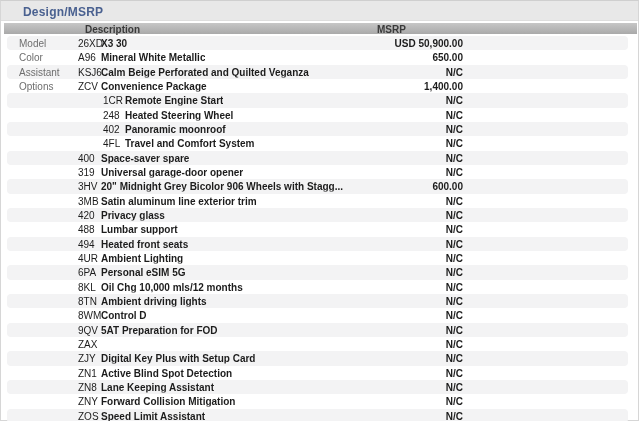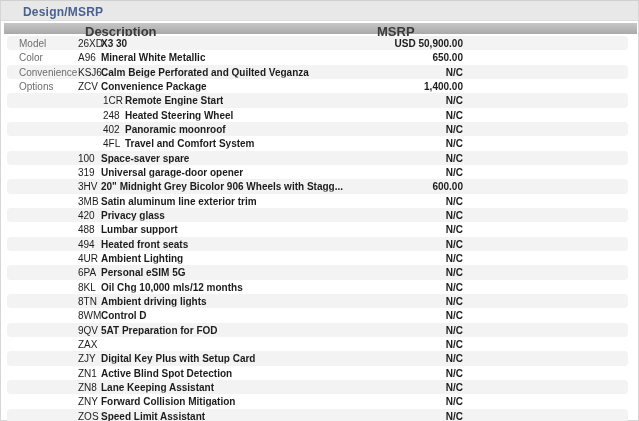--- a/index.html
+++ b/index.html
@@ -9,21 +9,21 @@
     border:1px solid #d6d6d6; border-top:1px solid #cfcfcf; }
 
   
   .title-band { height:20px; background:#e8e8e8; border-bottom:1px solid #dedede; }
   .page-title { position:absolute; left:22px; top:4px; font-size:12px; font-weight:bold;
     color:#4a6190; letter-spacing:0.2px; }
 
   
   .col-header { position:relative; margin:2px 0 0 3px; width:633px; height:11px;
     background:linear-gradient(#c6c6c6,#a9a9a9); }
-  .col-header .hdr { position:absolute; top:1px; font-size:13px; font-weight:bold; color:#3a3a3a; }
+  .col-header .hdr { position:absolute; top:1px; font-size:10px; font-weight:bold; color:#3a3a3a; }
   .hdr-desc  { left:81px; }
   .hdr-msrp  { left:373px; width:108px; }
 
   
   .rows { margin-top:2px; }
   .row { position:relative; height:14.33px; width:621px; margin-left:6px; }
   .row:nth-child(odd) { background:#f3f3f4; border-radius:4px; }
   .cell { position:absolute; top:50%; transform:translateY(-50%); font-size:10px;
     white-space:nowrap; }
   .cell.label { left:12px; color:#6e6e6e; font-weight:normal; }
@@ -53,21 +53,21 @@
     <span class="cell desc">X3 30</span>
     <span class="cell msrp">USD 50,900.00</span>
   </div>
       <div class="row">
     <span class="cell label">Color</span>
     <span class="cell code">A96</span>
     <span class="cell desc">Mineral White Metallic</span>
     <span class="cell msrp">650.00</span>
   </div>
       <div class="row">
-    <span class="cell label">Convenience</span>
+    <span class="cell label">Assistant</span>
     <span class="cell code">KSJ6</span>
     <span class="cell desc">Calm Beige Perforated and Quilted Veganza</span>
     <span class="cell msrp">N/C</span>
   </div>
       <div class="row">
     <span class="cell label">Options</span>
     <span class="cell code">ZCV</span>
     <span class="cell desc">Convenience Package</span>
     <span class="cell msrp">1,400.00</span>
   </div>
@@ -90,21 +90,21 @@
     <span class="cell msrp">N/C</span>
   </div>
       <div class="row indent">
     <span class="cell label"></span>
     <span class="cell code">4FL</span>
     <span class="cell desc">Travel and Comfort System</span>
     <span class="cell msrp">N/C</span>
   </div>
       <div class="row">
     <span class="cell label"></span>
-    <span class="cell code">100</span>
+    <span class="cell code">400</span>
     <span class="cell desc">Space-saver spare</span>
     <span class="cell msrp">N/C</span>
   </div>
       <div class="row">
     <span class="cell label"></span>
     <span class="cell code">319</span>
     <span class="cell desc">Universal garage-door opener</span>
     <span class="cell msrp">N/C</span>
   </div>
       <div class="row">

